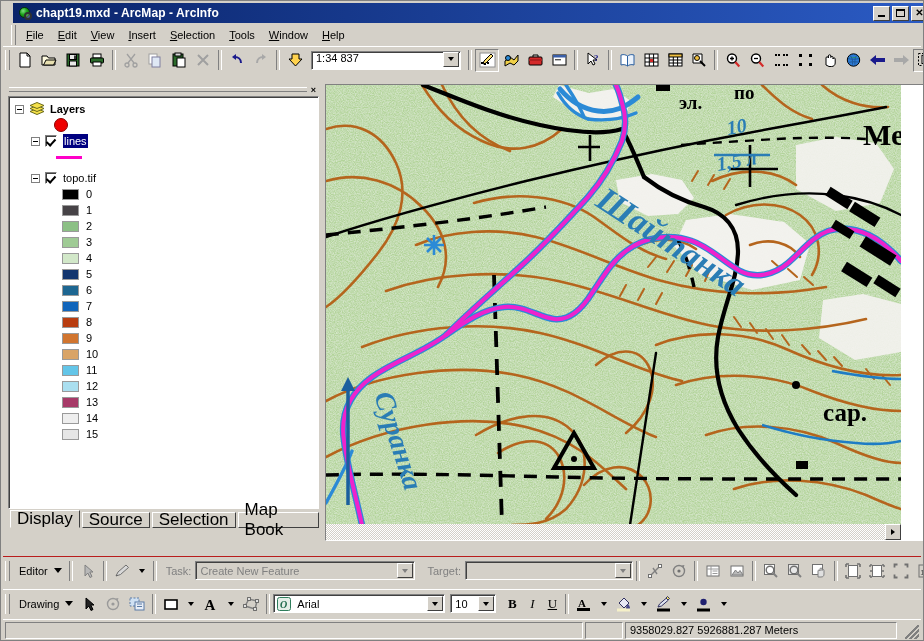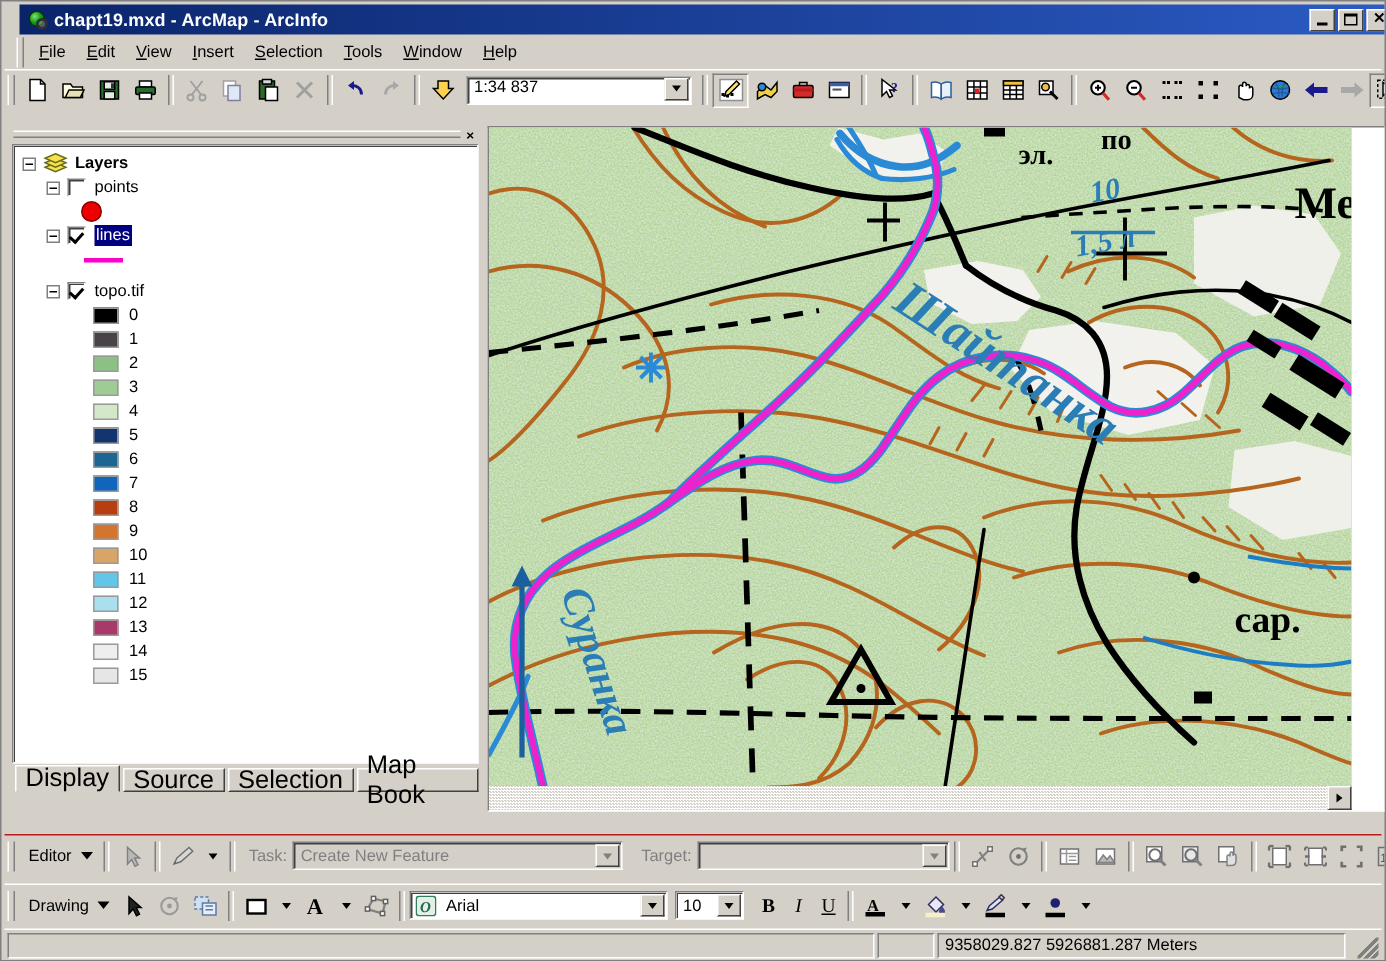--- a/index.html
+++ b/index.html
@@ -702,25 +702,20 @@
           <span class="layers-icon">
             <svg width="16" height="14" viewBox="0 0 16 14">
               <path d="M1 9.5l7-3 7 3-7 3z" fill="#f5e14a" stroke="#6b6b1a"></path>
               <path d="M1 6.5l7-3 7 3-7 3z" fill="#f5e14a" stroke="#6b6b1a"></path>
               <path d="M1 3.5l7-3 7 3-7 3z" fill="#f5e14a" stroke="#6b6b1a"></path>
             </svg>
           </span>
           <span class="lbl bold">Layers</span>
         </div>
 
-        <div class="row tocindent1">
-          <span class="expander"></span>
-          <span class="checkbox"></span>
-          <span class="lbl">points</span>
-        </div>
         <div class="row tocindent2">
           <span class="sym-dot"></span>
         </div>
 
         <div class="row tocindent1">
           <span class="expander"></span>
           <span class="checkbox on"></span>
           <span class="lbl sel">lines</span>
         </div>
         <div class="row tocindent2" style="padding-left:41px;">

